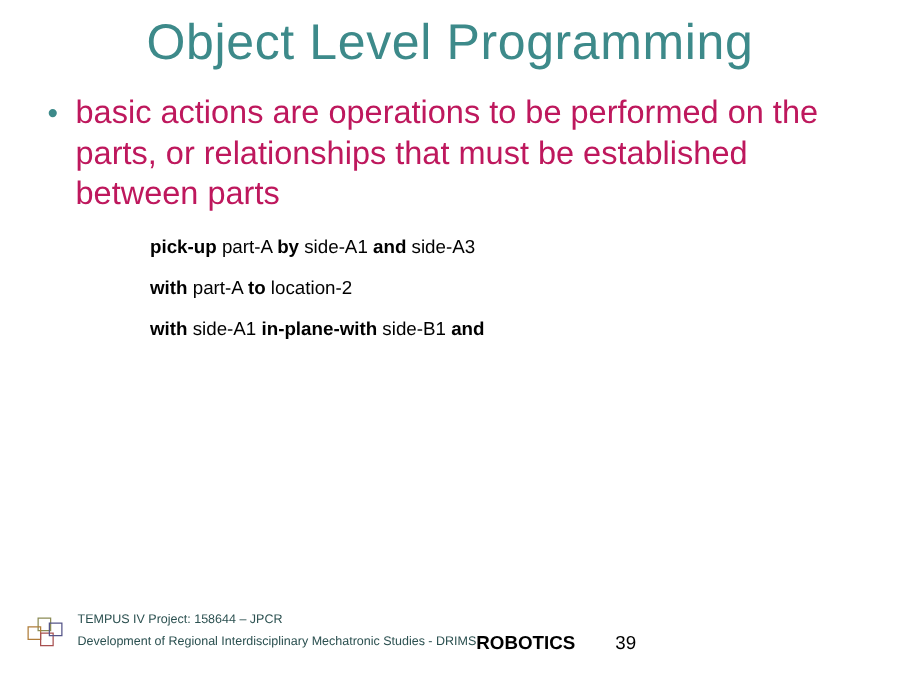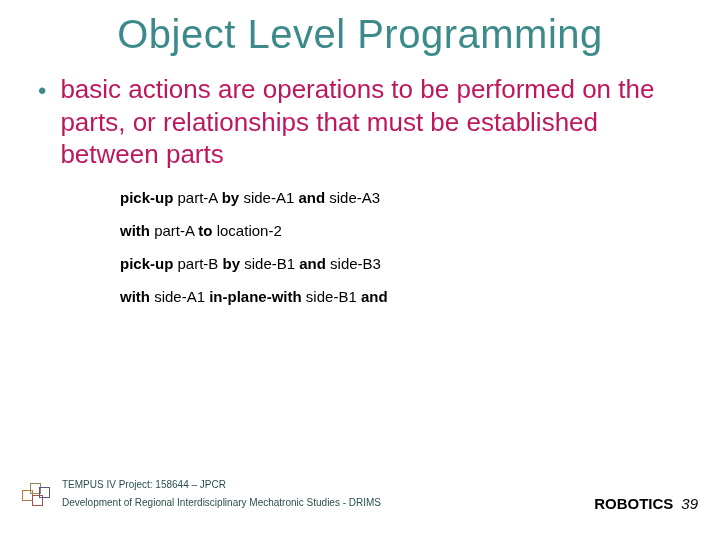--- a/index.html
+++ b/index.html
@@ -46,27 +46,27 @@
     margin-top: 18px;
   }
   .code-line {
     font-size: 15px;
     color: #000000;
     margin-bottom: 16px;
   }
   .b { font-weight: bold; }
   .footer {
     position: absolute;
-    bottom: 28px;
+    bottom: 17px;
     left: 0;
     right: 0;
     padding: 0 22px;
     display: flex;
     align-items: flex-end;
-    justify-content: space-between;
+    justify-content: flex-start;
   }
   .footer-left {
     display: flex;
     align-items: center;
     gap: 10px;
   }
   .logo {
     width: 30px;
     height: 26px;
     position: relative;
@@ -78,43 +78,42 @@
   .sq3 { border-color: #a85050; top: 14px; left: 10px; }
   .sq4 { border-color: #555588; top: 6px; left: 17px; }
   .footer-text {
     font-size: 10px;
     color: #2b5050;
     line-height: 1.8;
   }
   .footer-right {
     display: flex;
     align-items: baseline;
-    gap: 8px;
+    gap: 32px;
     font-size: 15px;
     color: #000000;
   }
   .footer-label { font-weight: bold; }
-  .page-num { font-weight: normal; font-style: italic; }
+  .page-num { font-weight: normal; }
 </style>
 </head>
 <body>
 
 <div class="title">Object Level Programming</div>
 
 <div class="bullet-wrap">
   <div class="bullet">
     <span class="bullet-dot">•</span>
     <span class="bullet-text">basic actions are operations to be performed on the parts, or relationships that must be established between parts</span>
   </div>
 </div>
 
 <div class="code-list">
   <div class="code-line"><span class="b">pick-up</span><span> part-A </span><span class="b">by</span><span> side-A1 </span><span class="b">and</span><span> side-A3</span></div>
   <div class="code-line"><span class="b">with</span><span> part-A </span><span class="b">to</span><span> location-2</span></div>
-  <div class="code-line"><span class="b">pick-up</span><span> part-B </span><span class="b">by</span><span> side-B1 </span><span class="b">and</span><span> side-B3</span></div>
   <div class="code-line"><span class="b">with</span><span> side-A1 </span><span class="b">in-plane-with</span><span> side-B1 </span><span class="b">and</span></div>
 </div>
 
 <div class="footer">
   <div class="footer-left">
     <div class="logo">
       <div class="sq sq1"></div>
       <div class="sq sq2"></div>
       <div class="sq sq3"></div>
       <div class="sq sq4"></div>

